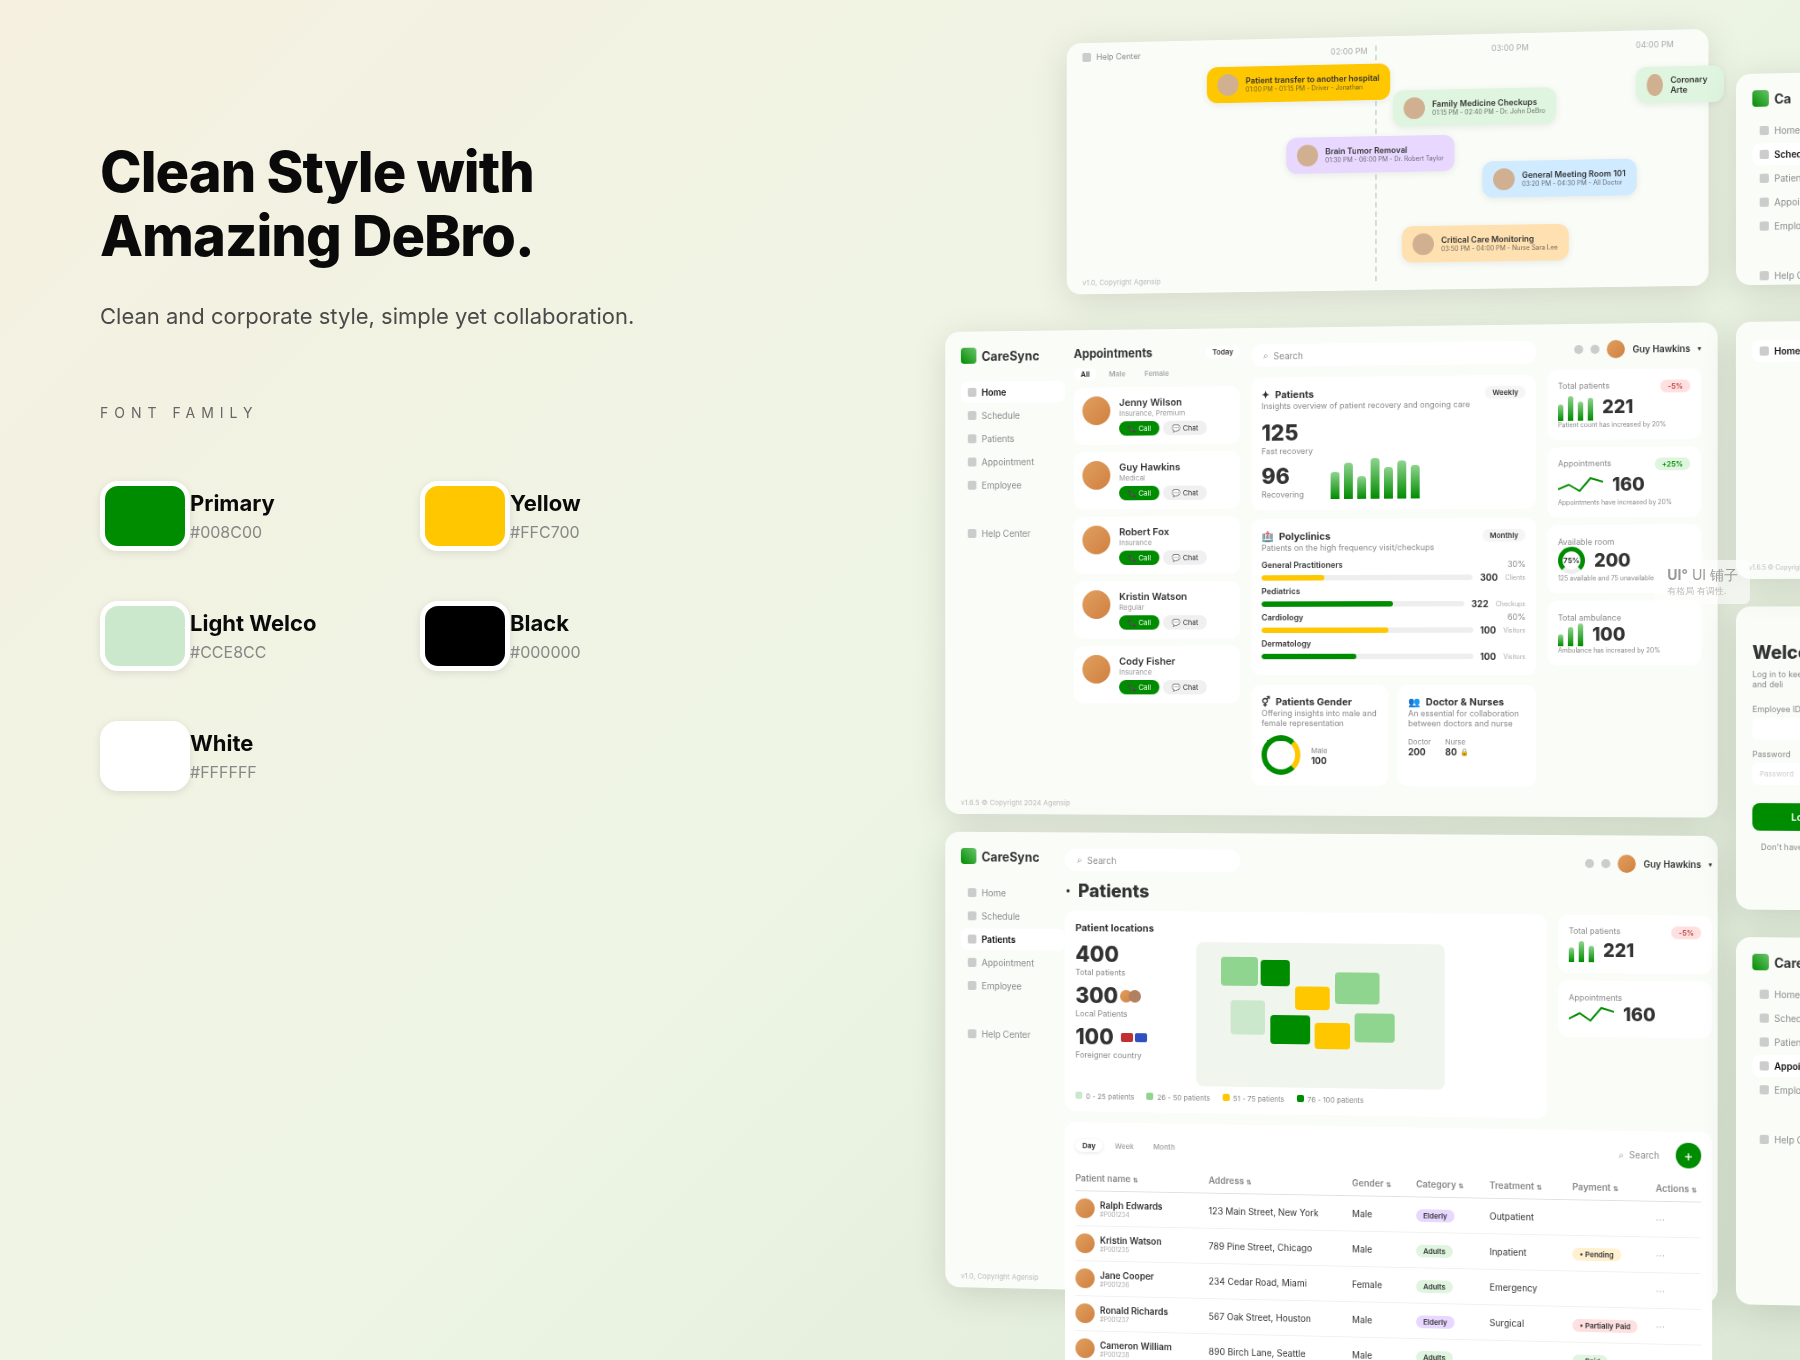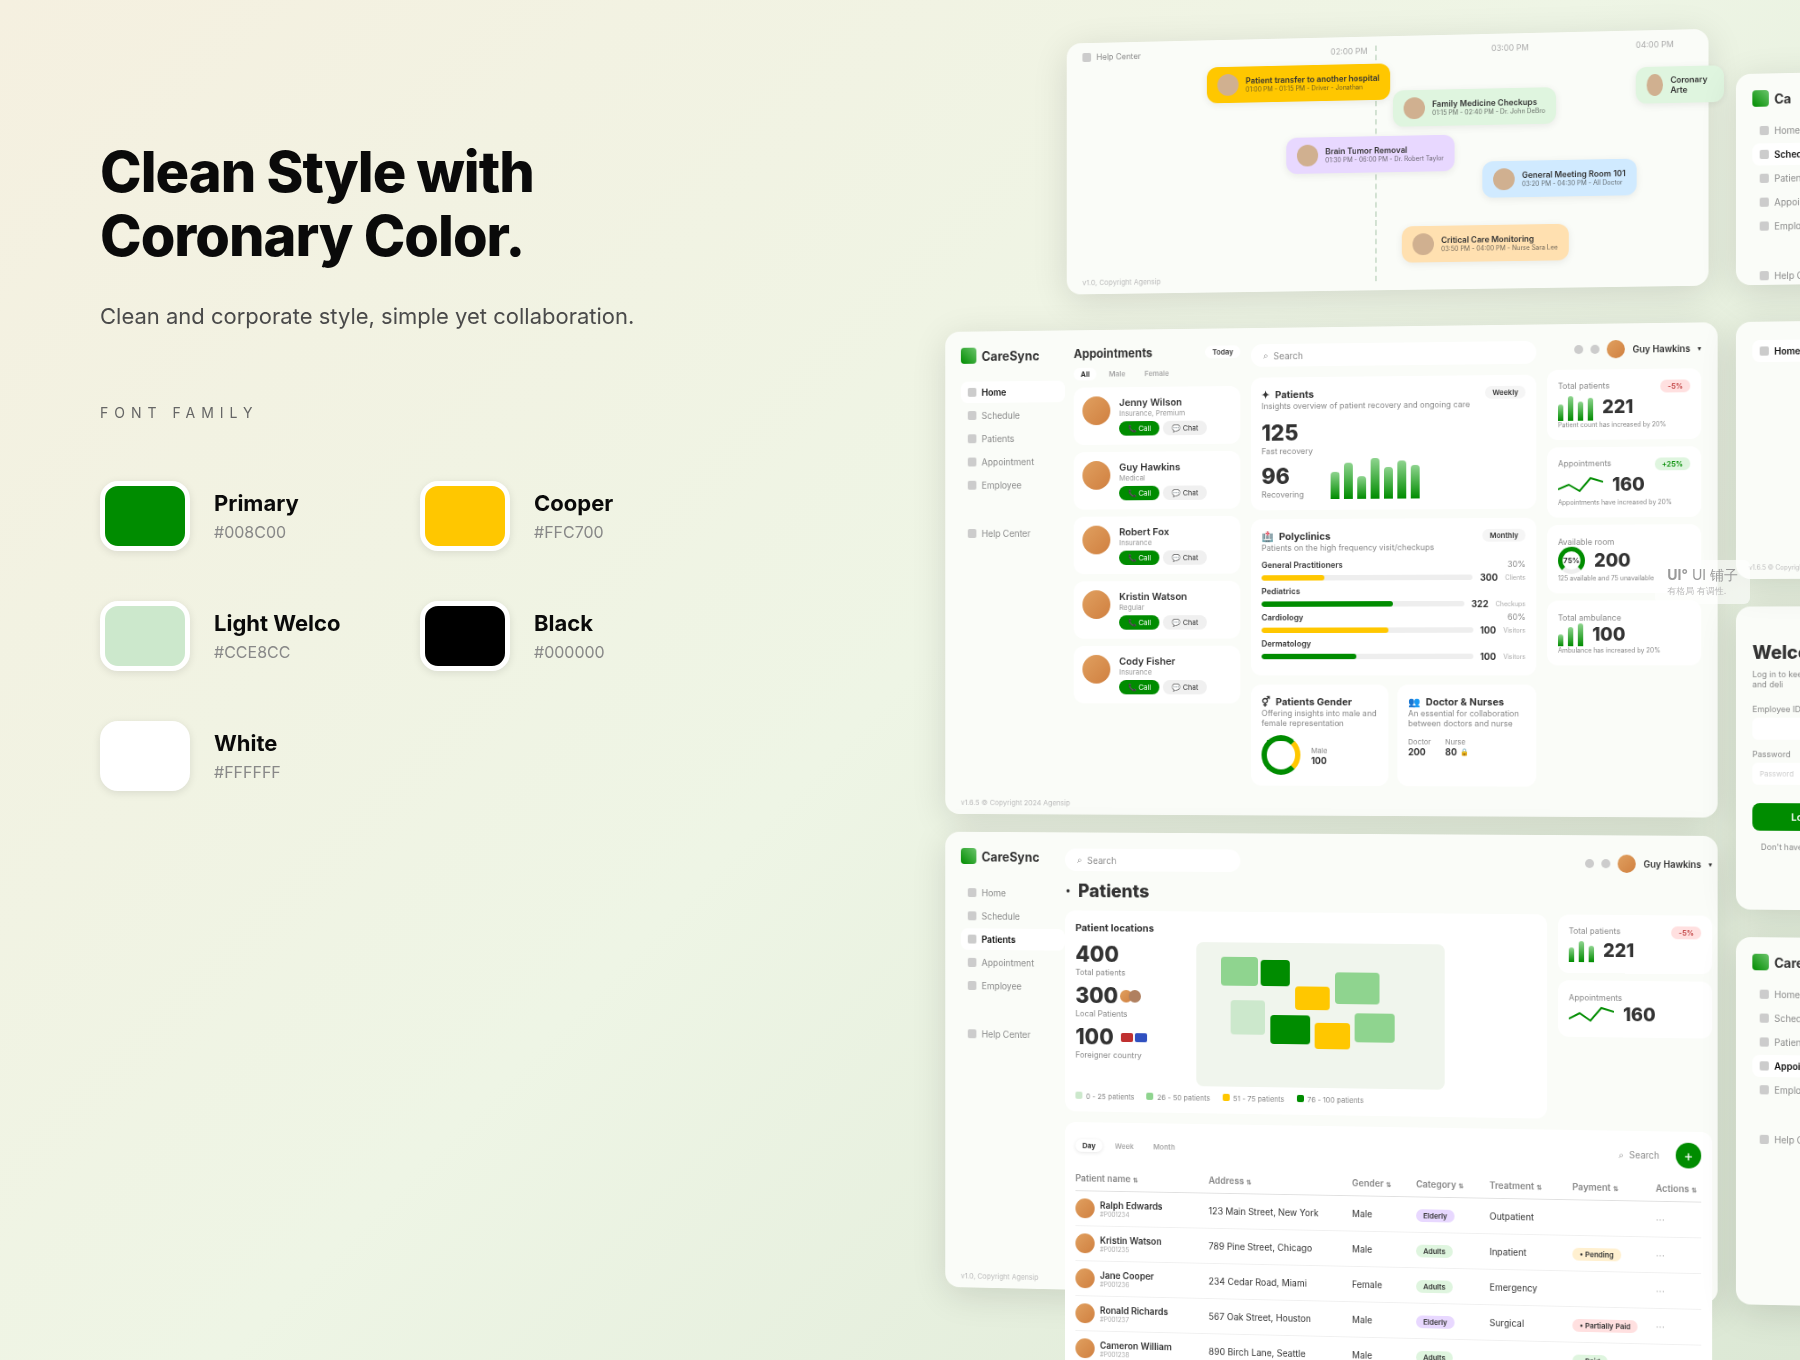--- a/index.html
+++ b/index.html
@@ -3,21 +3,21 @@
 <meta charset="utf-8">
 <style>
 *{margin:0;padding:0;box-sizing:border-box;font-family:Inter,-apple-system,BlinkMacSystemFont,sans-serif}
 body{width:1800px;height:1360px;background:linear-gradient(135deg,#f5f0e0 0%,#eef5e5 50%,#dce8d5 100%);overflow:hidden;position:relative}
 .left-panel{position:absolute;left:100px;top:140px;width:600px}
 .headline{font-size:56px;font-weight:800;line-height:1.15;color:#0a0a0a;letter-spacing:-1px}
 .subhead{font-size:22px;color:#4a4a4a;margin-top:30px;line-height:1.6}
 .font-label{font-size:14px;letter-spacing:6px;color:#666;margin-top:70px;text-transform:uppercase}
 .font-name{font-size:44px;font-weight:800;margin-top:20px;color:#0a0a0a}
 .palette{margin-top:60px;display:grid;grid-template-columns:1fr 1fr;gap:50px 40px}
-.swatch{display:flex;align-items:center;gap:24px}
+.swatch{display:flex;align-items:center;}
 .chip{width:90px;height:70px;border-radius:18px;border:5px solid #fff;box-shadow:0 2px 8px rgba(0,0,0,.1)}
 .swatch-name{font-size:22px;font-weight:700;color:#0a0a0a}
 .swatch-hex{font-size:16px;color:#888;margin-top:6px}
 .mockups{position:absolute;right:0;top:0;width:1000px;height:1360px;transform:perspective(2000px) rotateY(-4deg) scale(.92);transform-origin:right center}
 .card{position:absolute;background:#fafcf8;border-radius:16px;box-shadow:0 8px 40px rgba(0,0,0,.12);padding:18px;font-size:10px;color:#333}
 .logo{display:flex;align-items:center;gap:6px;font-weight:700;font-size:14px}
 .logo-mark{width:18px;height:18px;background:linear-gradient(45deg,#008C00,#6bc46b);border-radius:4px}
 .sidebar{width:120px;font-size:10px;color:#888}
 .sidebar-item{padding:6px 8px;margin:2px 0;border-radius:8px;display:flex;align-items:center;gap:6px}
 .sidebar-item.active{background:#fff;color:#0a0a0a;font-weight:600}
@@ -45,35 +45,35 @@
 .map{width:280px;height:160px;background:#f0f5ed;border-radius:8px;position:relative}
 .state{position:absolute;border-radius:4px}
 .fab{width:28px;height:28px;border-radius:50%;background:#008C00;color:#fff;display:flex;align-items:center;justify-content:center;font-size:16px}
 .watermark{position:absolute;right:50px;top:560px;font-size:14px;color:#999;background:rgba(255,255,255,.6);padding:6px 12px;border-radius:6px}
 </style>
 </head>
 <body>
 
 <div class="left-panel">
   <div class="headline">Clean Style with</div>
-  <div class="headline">Coronary Color.</div>
+  <div class="headline">Amazing DeBro.</div>
   <div class="subhead">Clean and corporate style, simple yet collaboration.</div>
   <div class="font-label">FONT FAMILY</div>
   <div class="palette" id="palette">
       <div class="swatch">
         <div class="chip" style="background:#008C00"></div>
         <div>
           <div class="swatch-name">Primary</div>
           <div class="swatch-hex">#008C00</div>
         </div>
       </div>
       <div class="swatch">
         <div class="chip" style="background:#FFC700"></div>
         <div>
-          <div class="swatch-name">Cooper</div>
+          <div class="swatch-name">Yellow</div>
           <div class="swatch-hex">#FFC700</div>
         </div>
       </div>
       <div class="swatch">
         <div class="chip" style="background:#CCE8CC"></div>
         <div>
           <div class="swatch-name">Light Welco</div>
           <div class="swatch-hex">#CCE8CC</div>
         </div>
       </div>

